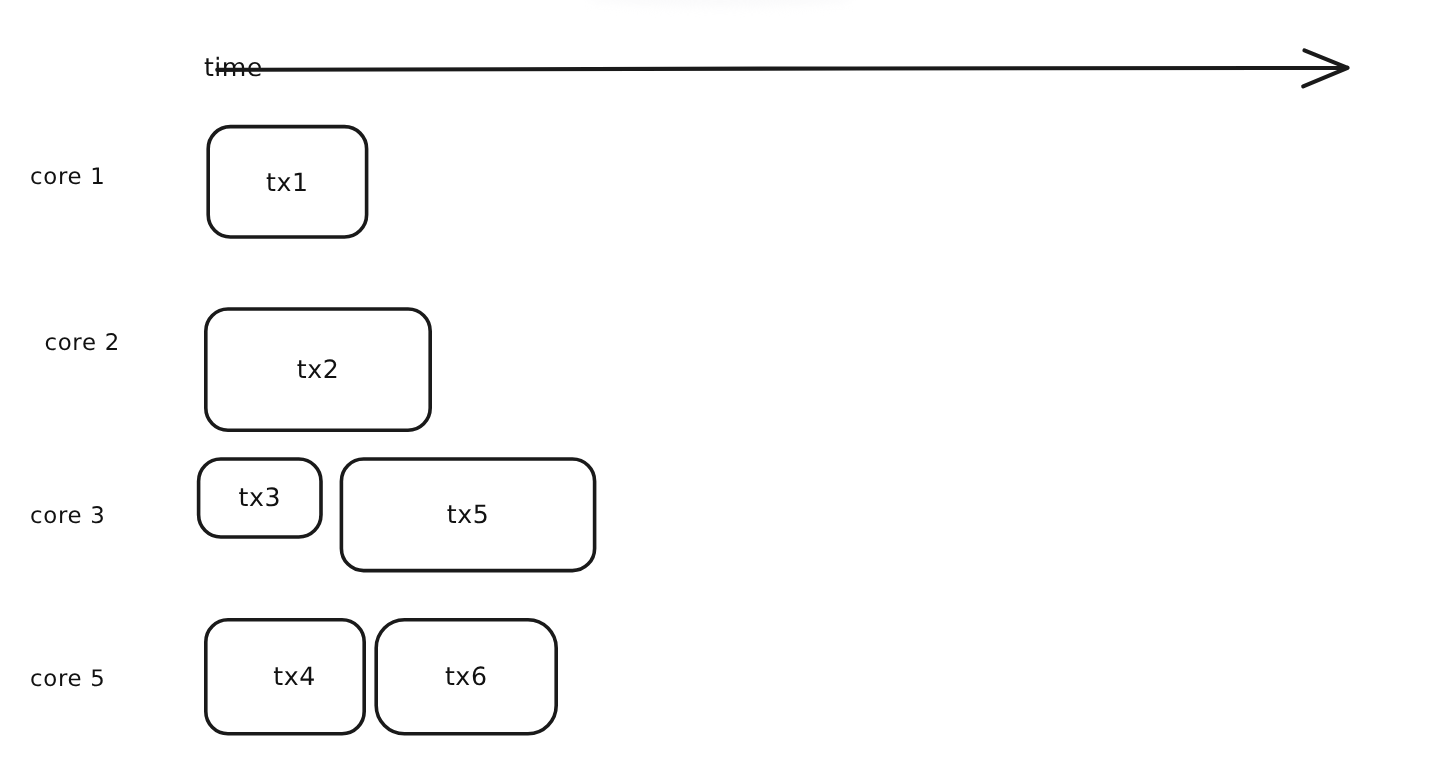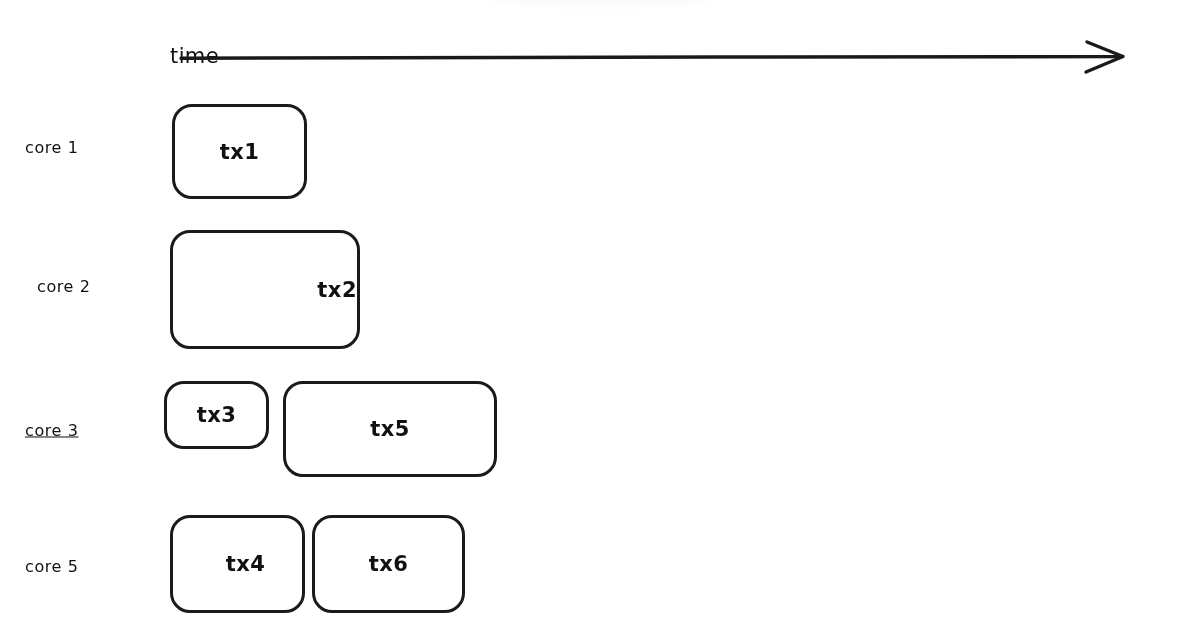--- a/index.html
+++ b/index.html
@@ -45,41 +45,41 @@
     position: absolute;
     left: 0;
     top: 0;
     width: 1200px;
     height: 636px;
     pointer-events: none;
   }
   .core-label {
     position: absolute;
     font-family: "DejaVu Sans", sans-serif;
-    font-size: 16px;
+    font-size: 19px;
     font-weight: 400;
     color: #111111;
     letter-spacing: 0.6px;
     white-space: nowrap;
     transform: translateY(-50%);
   }
   .tx-box {
     position: absolute;
     box-sizing: border-box;
     background: #ffffff;
     border: 3px solid #1a1a1a;
     border-radius: 20px;
     display: flex;
     align-items: center;
     justify-content: center;
   }
   .tx-label {
     font-family: "DejaVu Sans", sans-serif;
     font-size: 21px;
-    font-weight: 700;
+    font-weight: 400;
     color: #111111;
     letter-spacing: 0.5px;
     white-space: nowrap;
   }
 </style>
 </head>
 <body>
 
 <div id="canvas" style="width: 1200px; height: 636px; background: rgb(255, 255, 255);">
 
@@ -90,37 +90,37 @@
   <svg id="axis-svg" viewBox="0 0 1200 636" preserveAspectRatio="none" aria-hidden="true">
     <g id="axis-group" stroke="#1a1a1a" stroke-width="3.4" fill="none" stroke-linecap="round" stroke-linejoin="round">
       <path id="axis-line" d="M 181 58.2 C 463.3 56.6, 820.88 57.3, 1122 56.6"></path>
       <path id="axis-head" d="M 1087 42 L 1123 56.5 M 1086 72 L 1123 56.5"></path>
     </g>
   </svg>
 
   <div id="core-labels">
       <div class="core-label" style="left: 25px; top: 147px;">core 1</div>
       <div class="core-label" style="left: 37px; top: 286px;">core 2</div>
-      <div class="core-label" style="left: 25px; top: 430px; text-decoration: underline;">core 3</div>
+      <div class="core-label" style="left: 25px; top: 430px;">core 3</div>
       <div class="core-label" style="left: 25px; top: 566px;">core 5</div>
     </div>
   <div id="task-boxes">
       <div class="tx-box" style="left: 172px; top: 104px; width: 135px; height: 95px; border-color: rgb(26, 26, 26);">
         <span class="tx-label">tx1</span>
       </div>
-      <div class="tx-box" style="left: 170px; top: 230px; width: 190px; height: 119px; border-color: rgb(26, 26, 26); justify-content: flex-end;">
+      <div class="tx-box" style="left: 170px; top: 256px; width: 190px; height: 104px; border-color: rgb(26, 26, 26);">
         <span class="tx-label">tx2</span>
       </div>
       <div class="tx-box" style="left: 164px; top: 381px; width: 105px; height: 68px; border-color: rgb(26, 26, 26);">
         <span class="tx-label">tx3</span>
       </div>
       <div class="tx-box" style="left: 283px; top: 381px; width: 214px; height: 96px; border-color: rgb(26, 26, 26);">
         <span class="tx-label">tx5</span>
       </div>
       <div class="tx-box" style="left: 170px; top: 515px; width: 135px; height: 98px; border-color: rgb(26, 26, 26); padding-left: 16px;">
         <span class="tx-label">tx4</span>
       </div>
-      <div class="tx-box" style="left: 312px; top: 515px; width: 153px; height: 98px; border-color: rgb(26, 26, 26);">
+      <div class="tx-box" style="left: 312px; top: 515px; width: 153px; height: 98px; border-color: rgb(26, 26, 26); border-radius: 25px;">
         <span class="tx-label">tx6</span>
       </div>
     </div>
 
 </div>
 
 </body></html>

